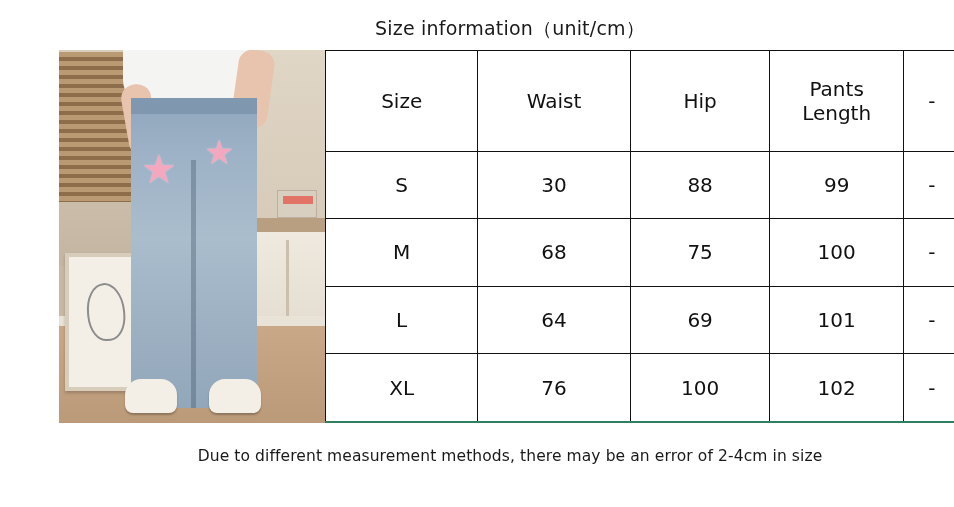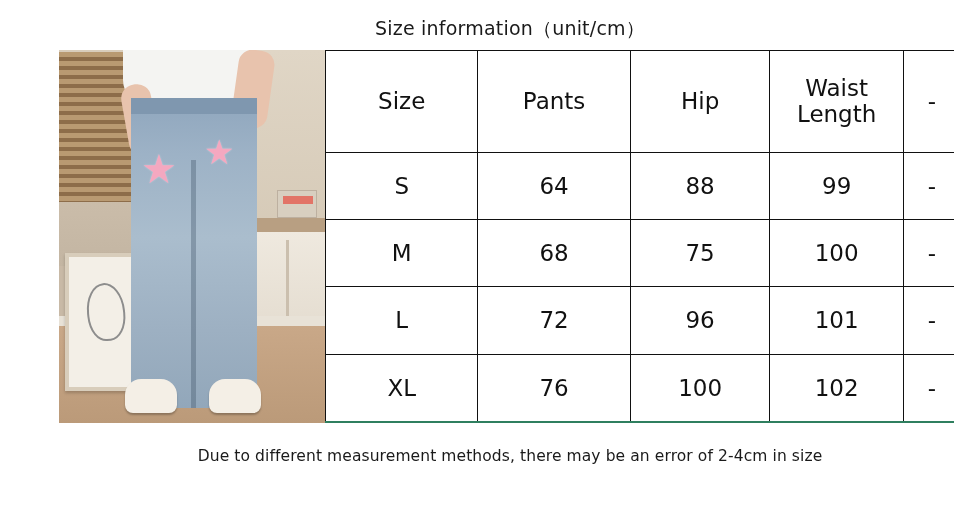--- a/index.html
+++ b/index.html
@@ -188,21 +188,21 @@
   table.size-table {
     width: 100%;
     height: 373px;
     border-collapse: collapse;
     table-layout: fixed;
   }
   table.size-table td {
     border: 1px solid #111111;
     text-align: center;
     vertical-align: middle;
-    font-size: 23px;
+    font-size: 20px;
     color: #111111;
     padding: 12px;
   }
   table.size-table tr td:first-child {
     border-left: 1px solid #111111;
   }
   table.size-table tr:last-child td {
     border-bottom: 2px solid #2f7f5f;
   }
   .col-a { width: 24%; }
@@ -258,43 +258,43 @@
         <colgroup>
           <col class="col-a">
             <col class="col-b">
             <col class="col-c">
             <col class="col-d">
             <col class="col-e">
         </colgroup>
         <tbody>
           <tr>
             <td>Size</td>
-            <td>Pants</td>
+            <td>Waist</td>
             <td>Hip</td>
-            <td>Waist Length</td>
+            <td>Pants Length</td>
             <td>-</td>
           </tr>
           <tr>
             <td>S</td>
-            <td>64</td>
+            <td>30</td>
             <td>88</td>
             <td>99</td>
             <td>-</td>
           </tr>
           <tr>
             <td>M</td>
             <td>68</td>
             <td>75</td>
             <td>100</td>
             <td>-</td>
           </tr>
           <tr>
             <td>L</td>
-            <td>72</td>
-            <td>96</td>
+            <td>64</td>
+            <td>69</td>
             <td>101</td>
             <td>-</td>
           </tr>
           <tr>
             <td>XL</td>
             <td>76</td>
             <td>100</td>
             <td>102</td>
             <td>-</td>
           </tr>

